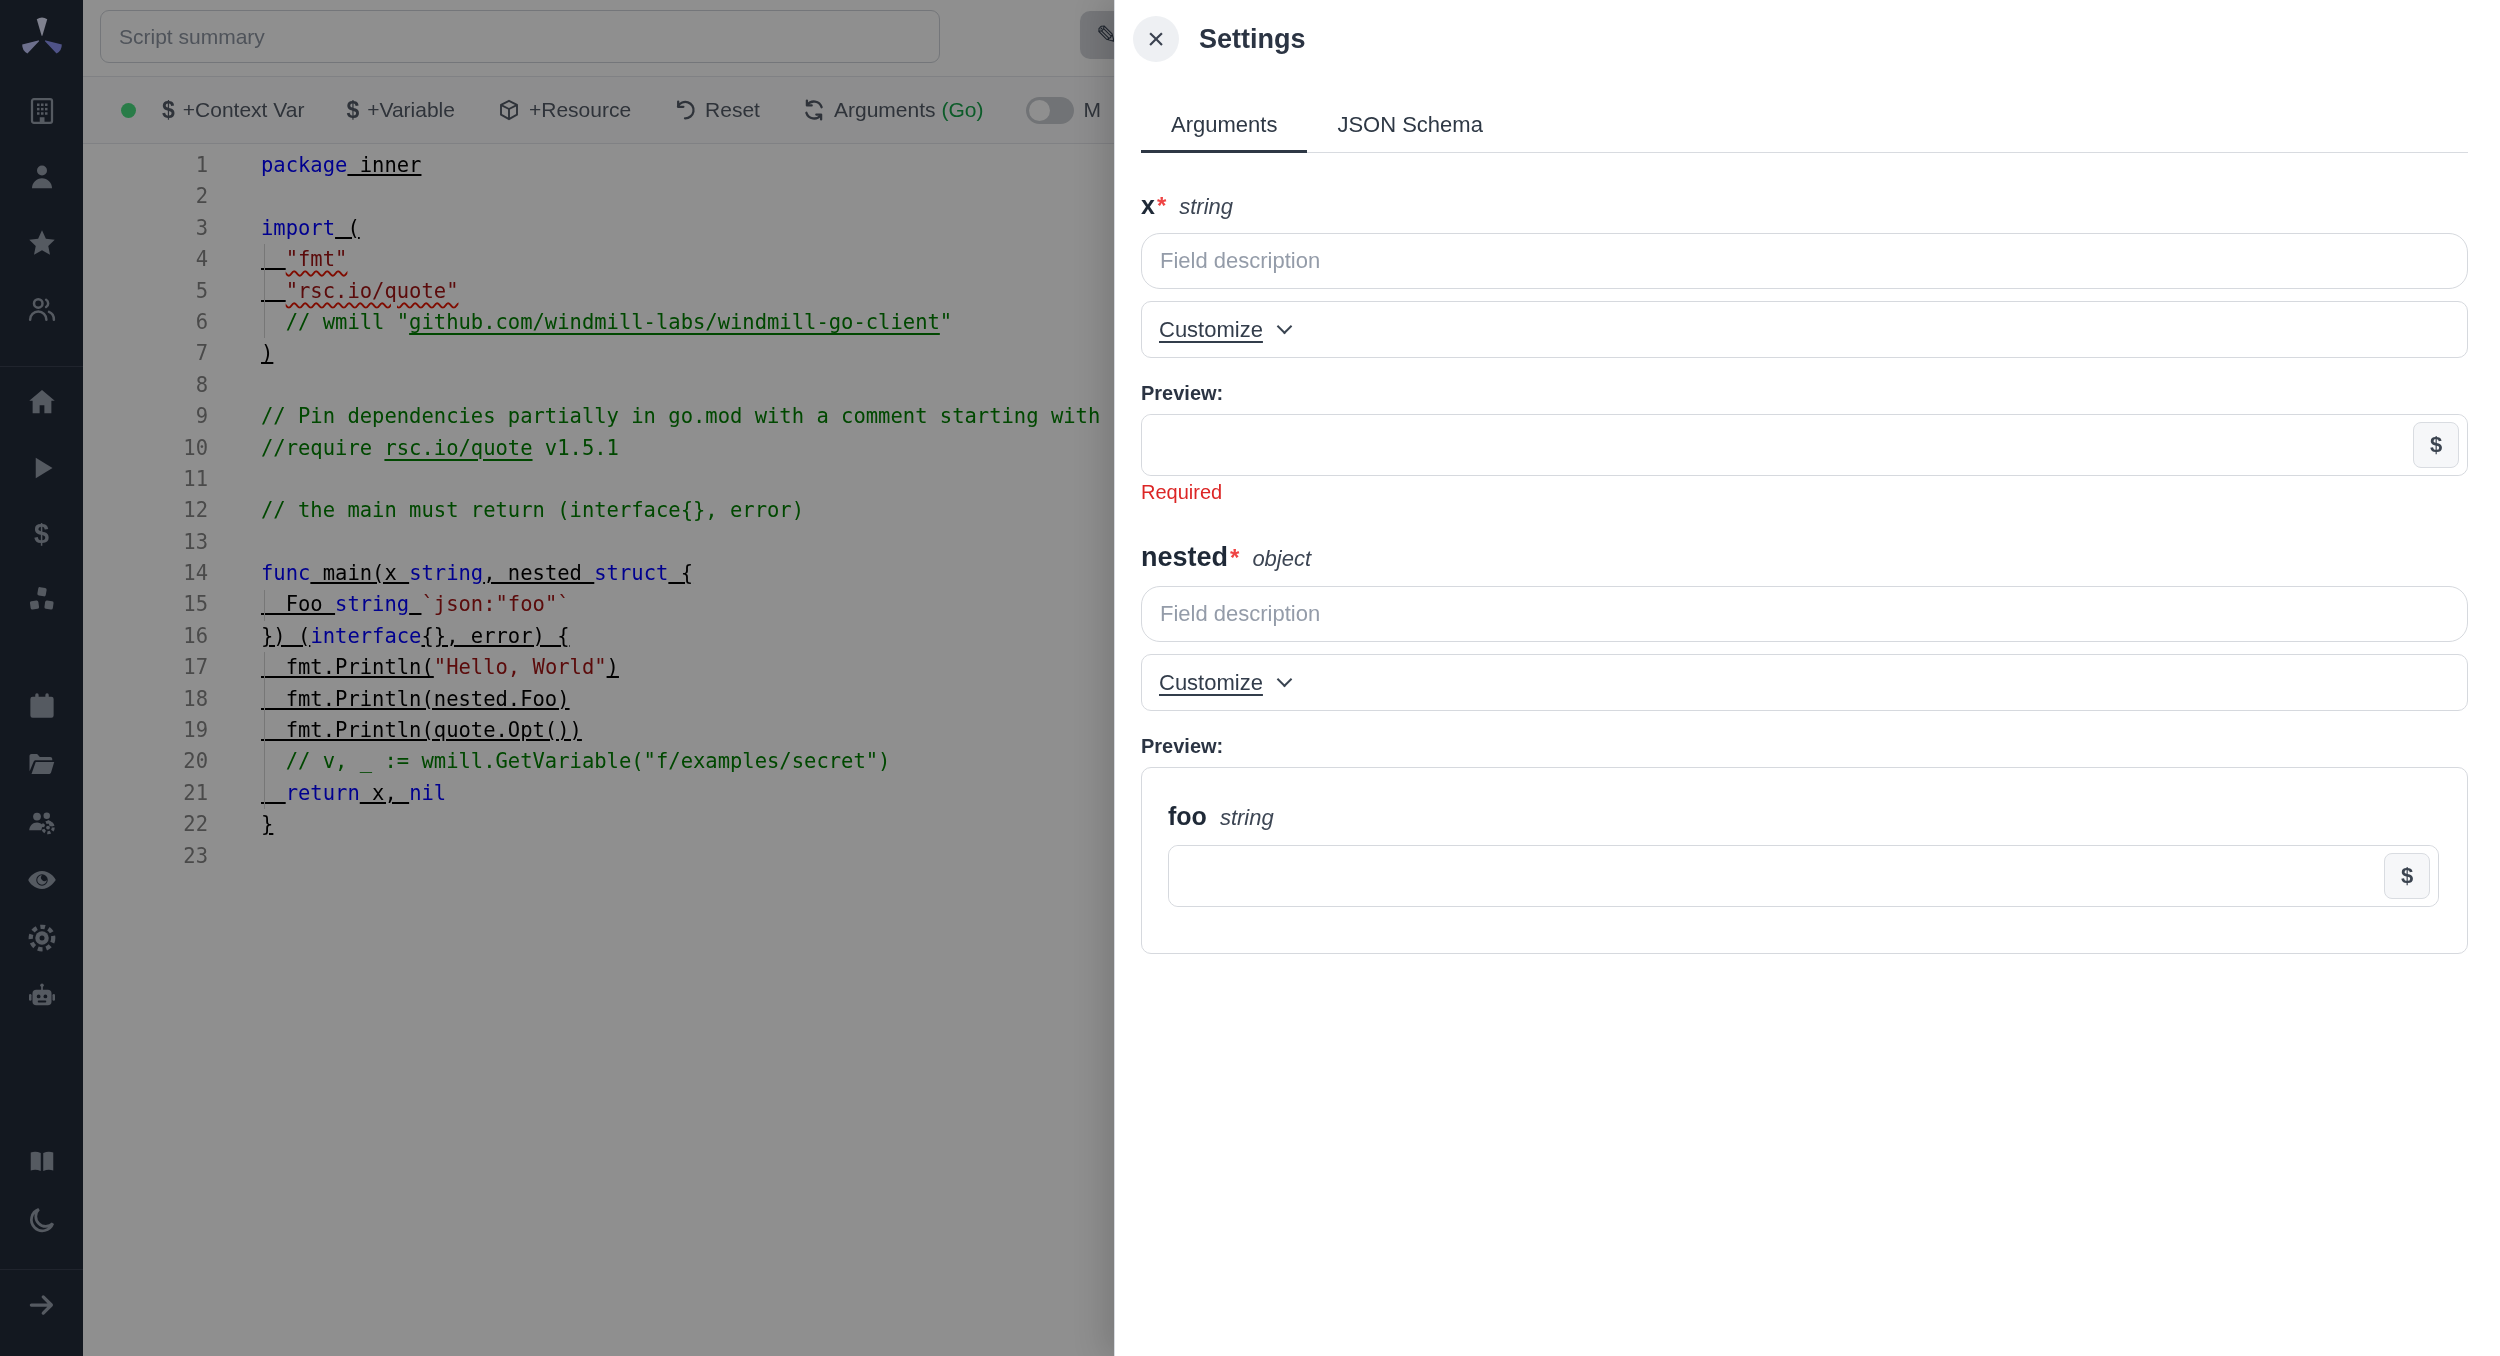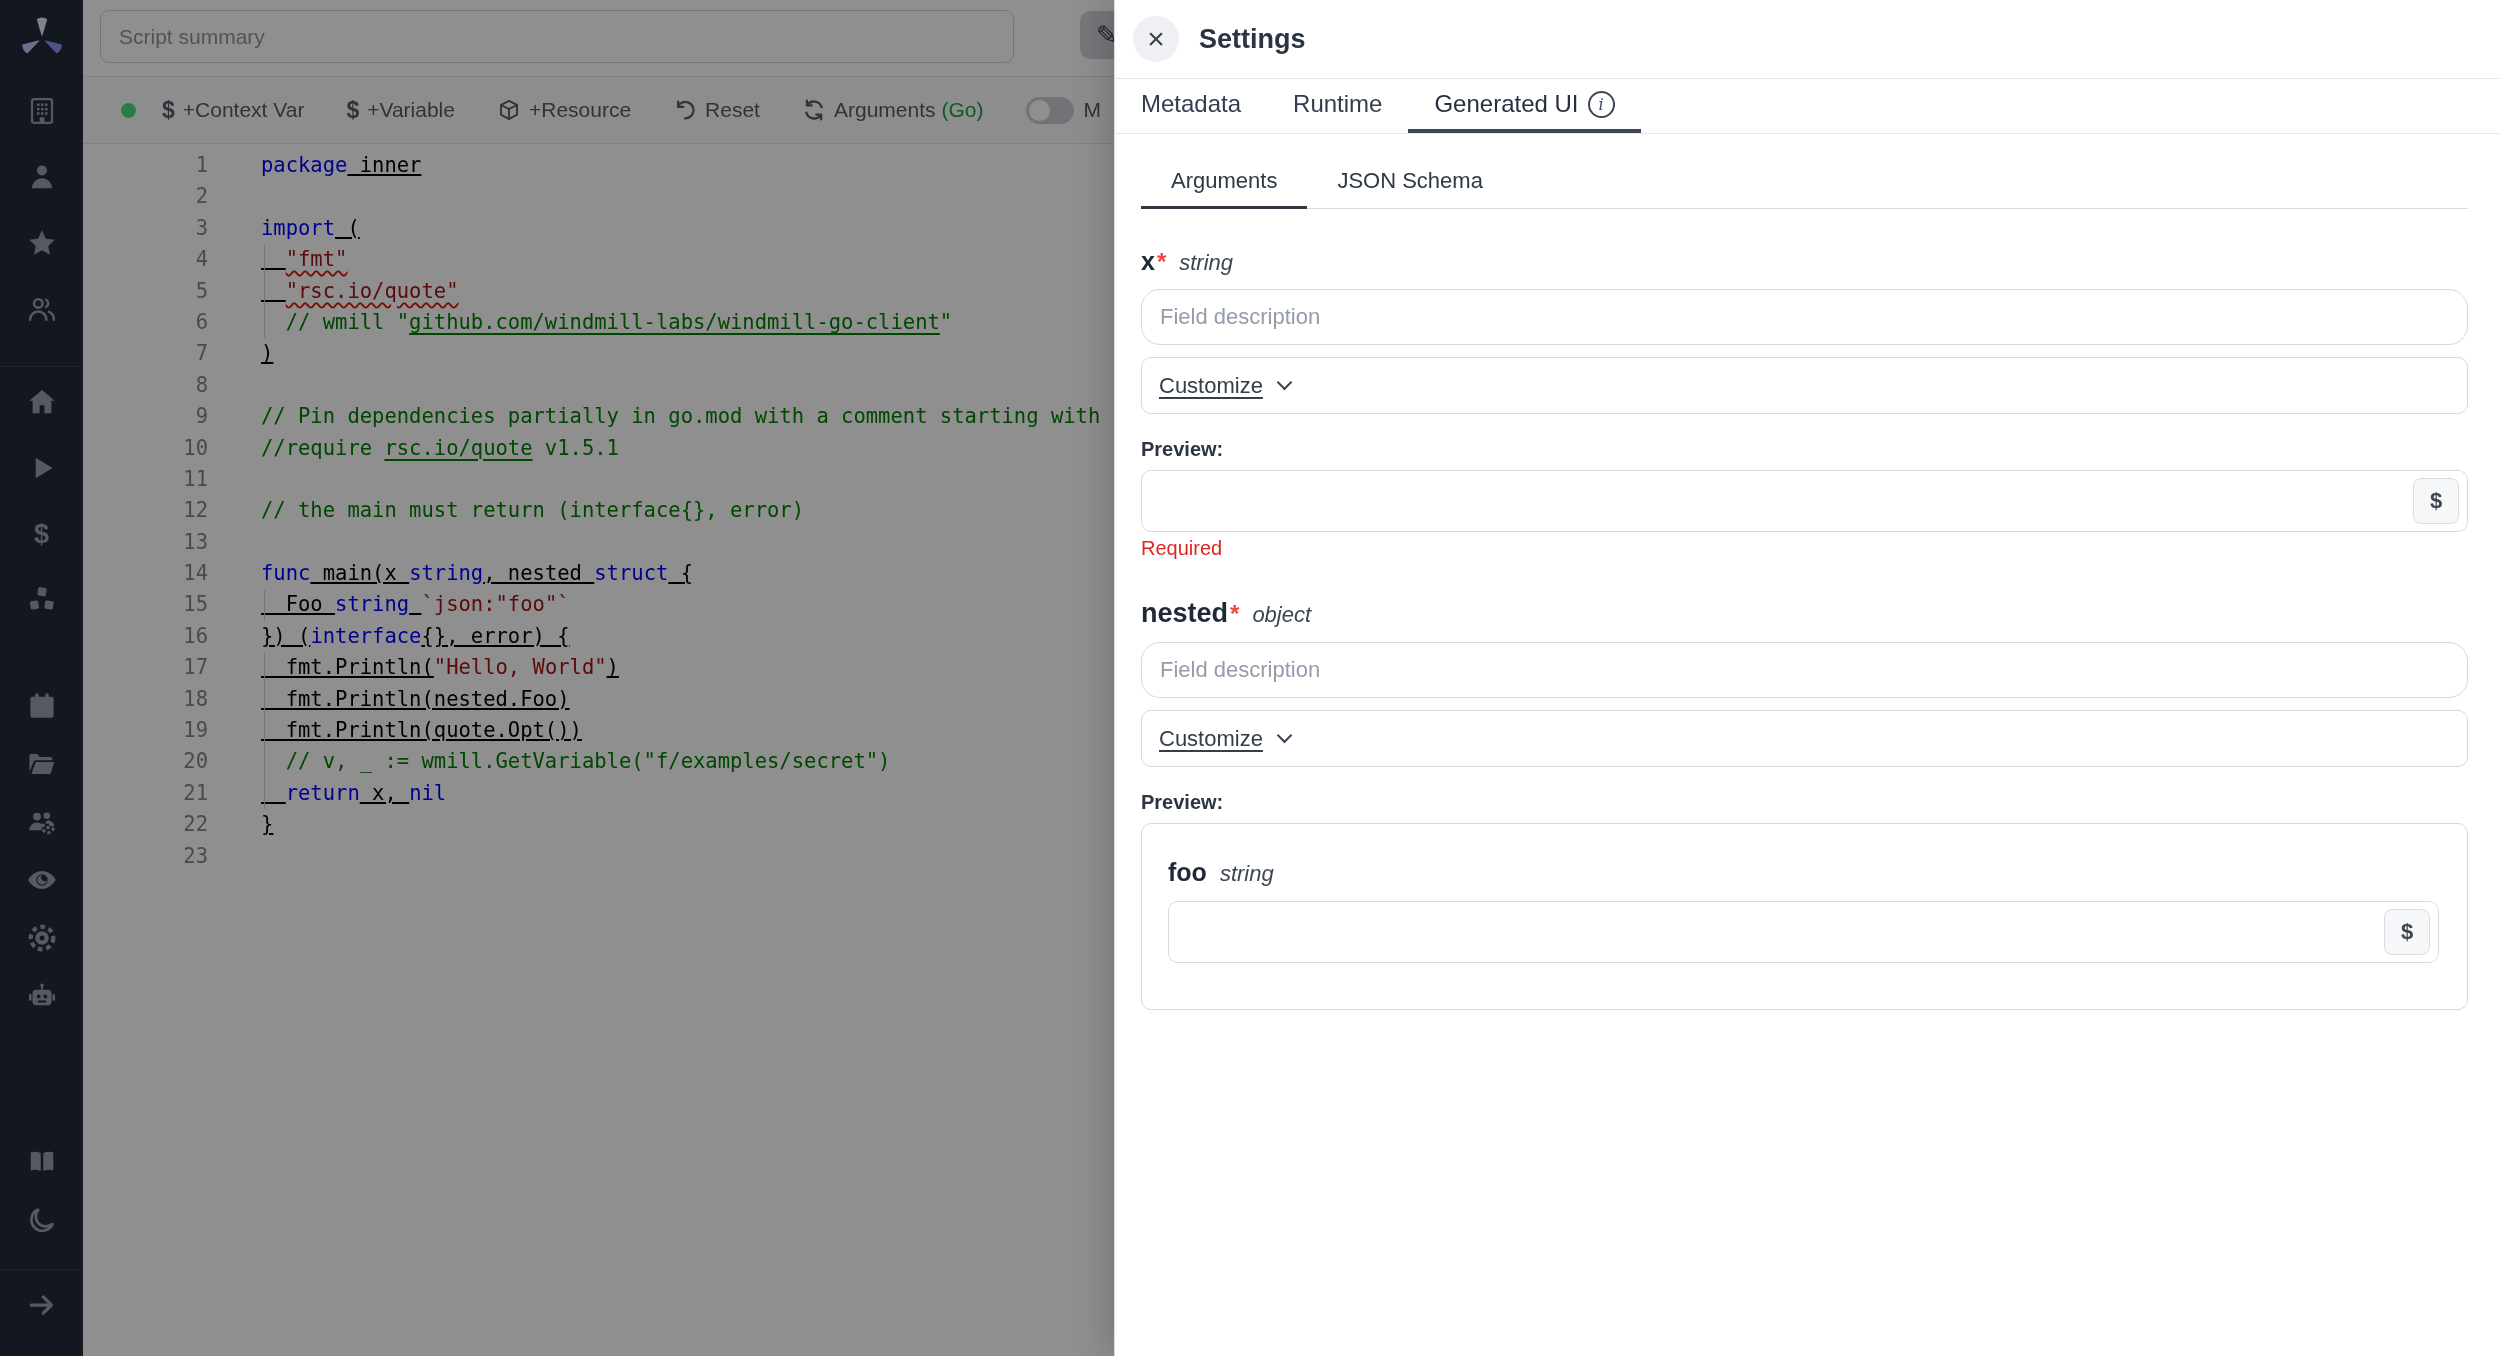--- a/index.html
+++ b/index.html
@@ -15,21 +15,21 @@
   .side-icon svg { width:30px; height:30px; }
   .side-icon.sm { margin-bottom:28px; }
   .side-divider { width:83px; height:1px; background:#3a4150; margin:6px 0 20px 0; }
   .side-gap { flex-shrink:0; }
   .glyph-icon { font-size:27px; font-weight:600; line-height:30px; }
   .grow { flex-grow:1; }
 
   
   .main { flex-grow:1; height:100%; background:#fff; position:relative; overflow:hidden; }
   .topbar { height:77px; border-bottom:1px solid #e5e7eb; position:relative; background:#fff; }
-  .summary-input { position:absolute; left:17px; top:10px; width:914px; height:53px;
+  .summary-input { position:absolute; left:17px; top:10px; width:840px; height:53px;
                    border:1.5px solid #cfd3d9; border-radius:9px; font-size:21px; padding:16px 18px;
                    color:#1f2937; background:#fff; outline:none; font-family:inherit; }
   .summary-input::placeholder { color:#8d95a1; }
   .pencil-btn { position:absolute; left:997px; top:11px; width:90px; height:48px; background:#d2d5da;
                 border-radius:10px; display:flex; align-items:center; padding-left:16px;
                 font-size:26px; color:#374151; cursor:pointer; }
   .toolbar { height:67px; border-bottom:1px solid #e5e7eb; background:#fcfcfd; display:flex;
              align-items:center; padding-left:38px; }
   .status-dot { width:15px; height:15px; border-radius:50%; margin-right:26px; flex-shrink:0; }
   .tb-item { display:flex; align-items:center; margin-right:42px; cursor:pointer;
@@ -338,32 +338,20 @@
     </div>
   </div>
 
   <div class="backdrop"></div>
 
   <aside class="drawer">
     <div class="drawer-header">
       <div class="close-btn">×</div>
       <div class="drawer-title">Settings</div>
     </div>
-    <div class="tabs" id="drawer-tabs">
-        <div class="tab">
-          <span>Metadata</span>
-        </div>
-        <div class="tab">
-          <span>Runtime</span>
-        </div>
-        <div class="tab active">
-          <span>Generated UI</span>
-          <span class="info-badge">i</span>
-        </div>
-      </div>
     <div class="drawer-content">
       <div class="subtabs" id="drawer-subtabs">
           <div class="subtab active">Arguments</div>
           <div class="subtab">JSON Schema</div>
         </div>
       <div id="field-sections">
           <div class="field-block"><div class="field-label-row">
               <span class="fname">x</span>
               <span class="fstar" style="color: rgb(239, 68, 68);">*</span>
               <span class="ftype">string</span>

